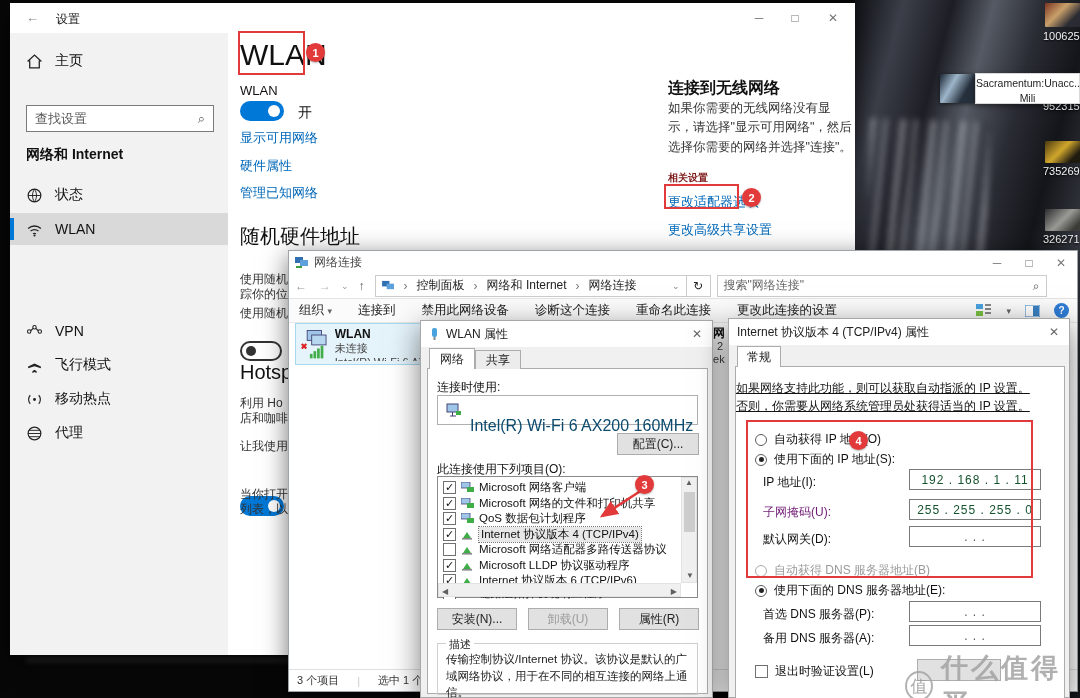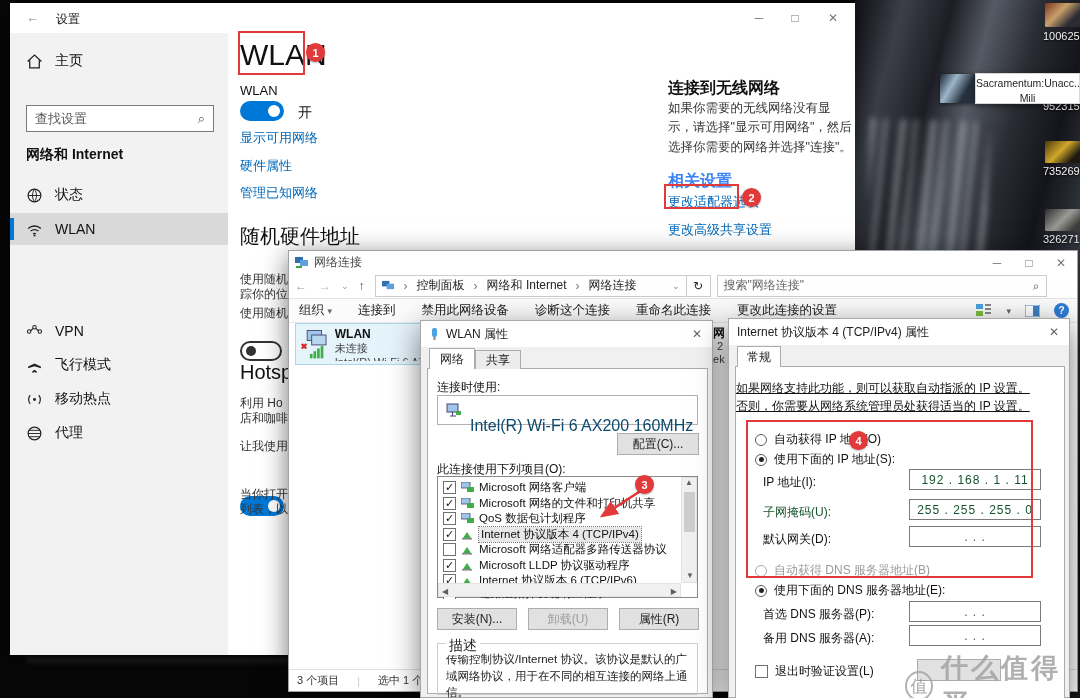--- a/index.html
+++ b/index.html
@@ -186,21 +186,21 @@
       <div class="abs h2 clip" style="left:12px;top:328px;width:50px;">Hotsp</div>
       <div class="abs smalltxt clip" style="left:12px;top:362px;width:48px;">利用 Ho</div>
       <div class="abs smalltxt clip" style="left:12px;top:377px;width:48px;">店和咖啡</div>
       <div class="abs smalltxt clip" style="left:12px;top:405px;width:48px;">让我使用</div>
       <div class="abs toggle on" style="left:12px;top:423px;"></div>
       <div class="abs smalltxt clip" style="left:12px;top:453px;width:48px;">当你打开</div>
       <div class="abs smalltxt clip" style="left:12px;top:468px;width:48px;">列表，以</div>
 
       <div class="abs" style="left:440px;top:45px;font-size:16px;font-weight:bold;color:#111;">连接到无线网络</div>
       <div class="abs" style="left:440px;top:66px;width:186px;font-size:12.5px;line-height:1.55;color:#333;">如果你需要的无线网络没有显示，请选择"显示可用网络"，然后选择你需要的网络并选择"连接"。</div>
-      <div class="abs" style="left:440px;top:138px;font-size:16px;font-weight:bold;color:#3b82f6;">相关设置</div>
+      <div class="abs" style="left:440px;top:138px;font-size:10px;font-weight:bold;color:#7f1d1d;">相关设置</div>
       <div class="abs link" style="left:440px;top:160px;font-size:13px;">更改适配器选项</div>
       <div class="abs link" style="left:440px;top:188px;font-size:13px;">更改高级共享设置</div>
     </div>
   </div>
 
   <div class="abs win explorer">
     <div class="exp-title">
       <svg width="14" height="12" viewBox="0 0 14 12">
           <rect x="0" y="1" width="8" height="6" fill="#2f6fb2"></rect>
           <rect x="5" y="4" width="8" height="6" fill="#5ea0dc"></rect>
@@ -393,21 +393,21 @@
         <span class="abs" style="left:3px;top:3px;">◀</span>
         <span class="abs" style="right:3px;top:3px;">▶</span>
       </div>
     </div>
 
     <div class="abs btn" style="left:16px;top:287px;width:80px;height:22px;z-index:3;">安装(N)...</div>
     <div class="abs btn dis" style="left:107px;top:287px;width:80px;height:22px;z-index:3;">卸载(U)</div>
     <div class="abs btn" style="left:198px;top:287px;width:80px;height:22px;z-index:3;">属性(R)</div>
 
     <div class="abs" style="left:16px;top:322px;width:261px;height:52px;border:1px solid #cfcfcf;z-index:3;">
-      <span class="abs" style="left:8px;top:-7px;background:#fff;padding:0 3px;font-size:14px;color:#222;">描述</span>
+      <span class="abs" style="left:8px;top:-7px;background:#fff;padding:0 3px;font-size:11px;color:#222;">描述</span>
       <div style="padding:7px 8px 0;font-size:11.5px;line-height:1.45;color:#222;">传输控制协议/Internet 协议。该协议是默认的广域网络协议，用于在不同的相互连接的网络上通信。</div>
     </div>
   </div>
 
   <div class="abs dlg" style="left:728px;top:318px;width:342px;height:380px;z-index:4;">
     <div class="dlg-title">
       <span>Internet 协议版本 4 (TCP/IPv4) 属性</span>
       <span class="dlg-x" style="right:10px;">✕</span>
     </div>
     <div class="tab" style="left:8px;top:27px;width:44px;">
@@ -421,21 +421,21 @@
       <span class="radio"></span>
       <span style="font-size:12px;color:#111;">自动获得 IP 地址(O)</span>
     </div>
     <div class="abs" style="left:26px;top:132px;display:flex;gap:7px;align-items:center;z-index:3;">
       <span class="radio on"></span>
       <span style="font-size:12px;color:#111;">使用下面的 IP 地址(S):</span>
     </div>
 
     <div class="abs" style="left:34px;top:155px;font-size:12px;color:#111;z-index:3;">IP 地址(I):</div>
     <div class="abs field" style="left:180px;top:150px;width:132px;height:21px;z-index:3;">192 . 168 .  1  . 11</div>
-    <div class="abs" style="left:34px;top:185px;font-size:12px;color:#14532d;z-index:3;">子网掩码(U):</div>
+    <div class="abs" style="left:34px;top:185px;font-size:12px;color:#701a75;z-index:3;">子网掩码(U):</div>
     <div class="abs field" style="left:180px;top:180px;width:132px;height:21px;z-index:3;">255 . 255 . 255 .  0</div>
     <div class="abs" style="left:34px;top:212px;font-size:12px;color:#111;z-index:3;">默认网关(D):</div>
     <div class="abs field" style="left:180px;top:207px;width:132px;height:21px;color:#555;z-index:3;">.         .         .</div>
 
     <div class="abs" style="left:26px;top:243px;display:flex;gap:7px;align-items:center;z-index:3;">
       <span class="radio dis"></span>
       <span style="font-size:12px;color:#9a9a9a;">自动获得 DNS 服务器地址(B)</span>
     </div>
     <div class="abs" style="left:26px;top:263px;display:flex;gap:7px;align-items:center;z-index:3;">
       <span class="radio on"></span>

